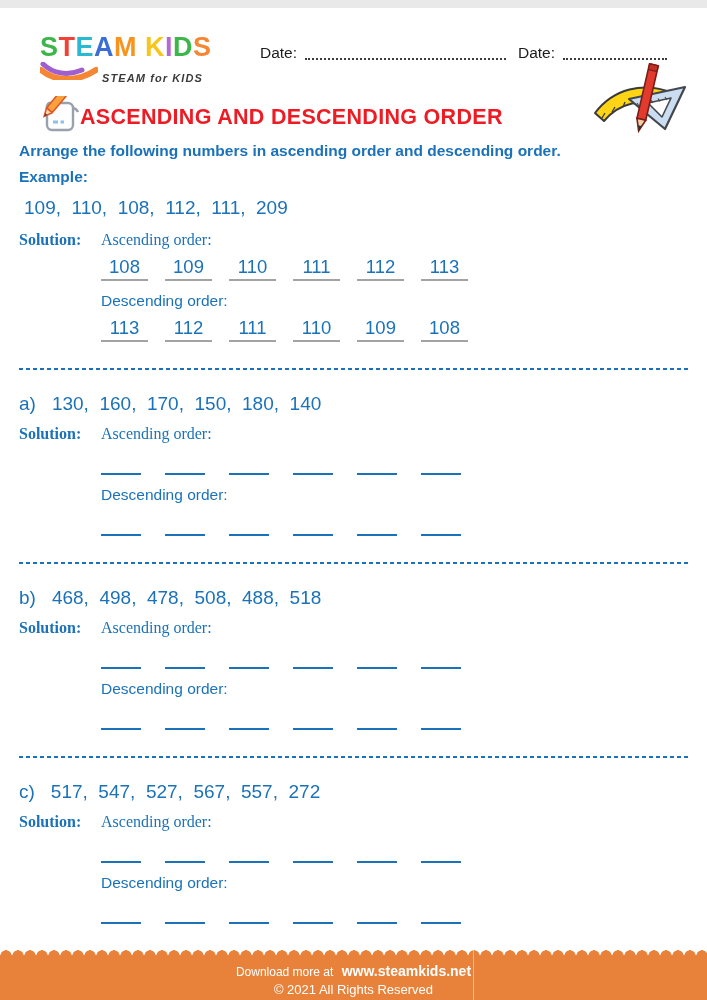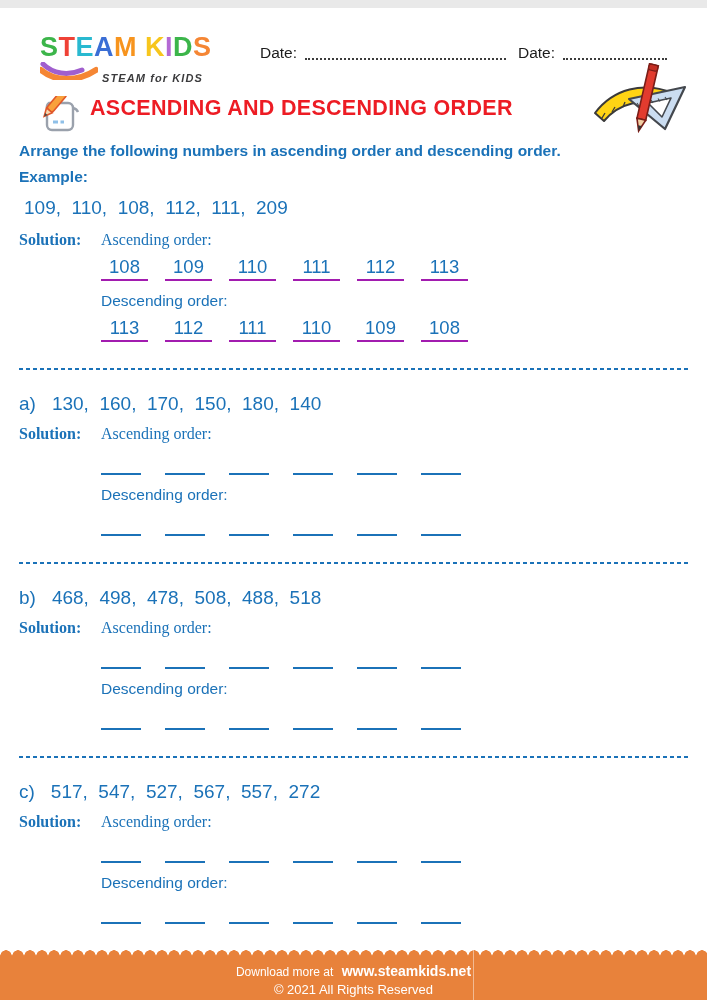--- a/index.html
+++ b/index.html
@@ -15,32 +15,32 @@
   .wordmark { font-size:27px; font-weight:800; letter-spacing:.5px; line-height:1; white-space:pre; }
   .logo-sub { display:flex; align-items:flex-end; margin-top:1px;font-style:italic; }
   .tagline { font-size:11px; font-weight:700; color:#3b3b3d; letter-spacing:1.1px; margin:3px 0 0 4px; }
   .fillrow { flex:1; display:flex; align-items:flex-end; padding-top:10px;
              font-size:15.5px; color:#1c1c1c; }
   .fill-label { padding-bottom:1px; }
   .dotline { border-bottom:2px dotted #3c3c3c; height:14px; }
   .name-line { flex:1; margin:0 12px 3px 8px; }
   .date-line { width:104px; margin:0 0 3px 8px; }
   
-  .title-row { display:flex; gap:10px; margin:12px 40px 0 40px; }
+  .title-row { display:flex; align-items:center; margin:12px 40px 0 40px; }
   .title { color:#ed1c24; font-weight:700; font-size:21.5px; letter-spacing:.3px; }
   .ruler-icon { position:absolute; top:55px; right:16px; }
   
   .content { padding:0 19px; }
   .instruction { margin-top:4px; font-weight:700; font-size:15.5px; }
   .example-label { margin-top:8px; font-weight:700; font-size:15.5px; }
   .numline { margin-top:10px; font-size:19px; white-space:pre; padding-left:5px; line-height:24px; }
   .solrow { margin-top:10px; font-size:16px; display:flex; line-height:19px;font-family:Liberation Serif, serif; }
   .sol-label { font-weight:700; width:82px; flex:none; }
   .vals-row { margin-left:82px; margin-top:8px; display:flex; }
-  .val { width:47px; text-align:center; border-bottom:2px solid #a21caf;
+  .val { width:47px; text-align:center; border-bottom:2px solid #a3a3a3;
          font-size:18.5px; padding-bottom:2px; margin-right:17px; line-height:20px; }
   .ord-label { margin-left:82px; margin-top:10px; font-size:15.5px; line-height:19px; }
   .ord-label.second { margin-top:10px; }
   .blanks-row { margin-left:82px; margin-top:12px; display:flex; gap:24px; height:20px; }
   .blank { width:40px; border-bottom:2px solid #1b72b8; }
   .sep { height:2px; margin-top:26px;
          background-image:linear-gradient(to right,#1b72b8 62%,rgba(0,0,0,0) 38%);
          background-size:7px 2px; background-repeat:repeat-x; }
   .prob-line { margin-top:22px; font-size:19px; display:flex; white-space:pre; line-height:24px; }
   .prob-label { margin-right:16px; }

